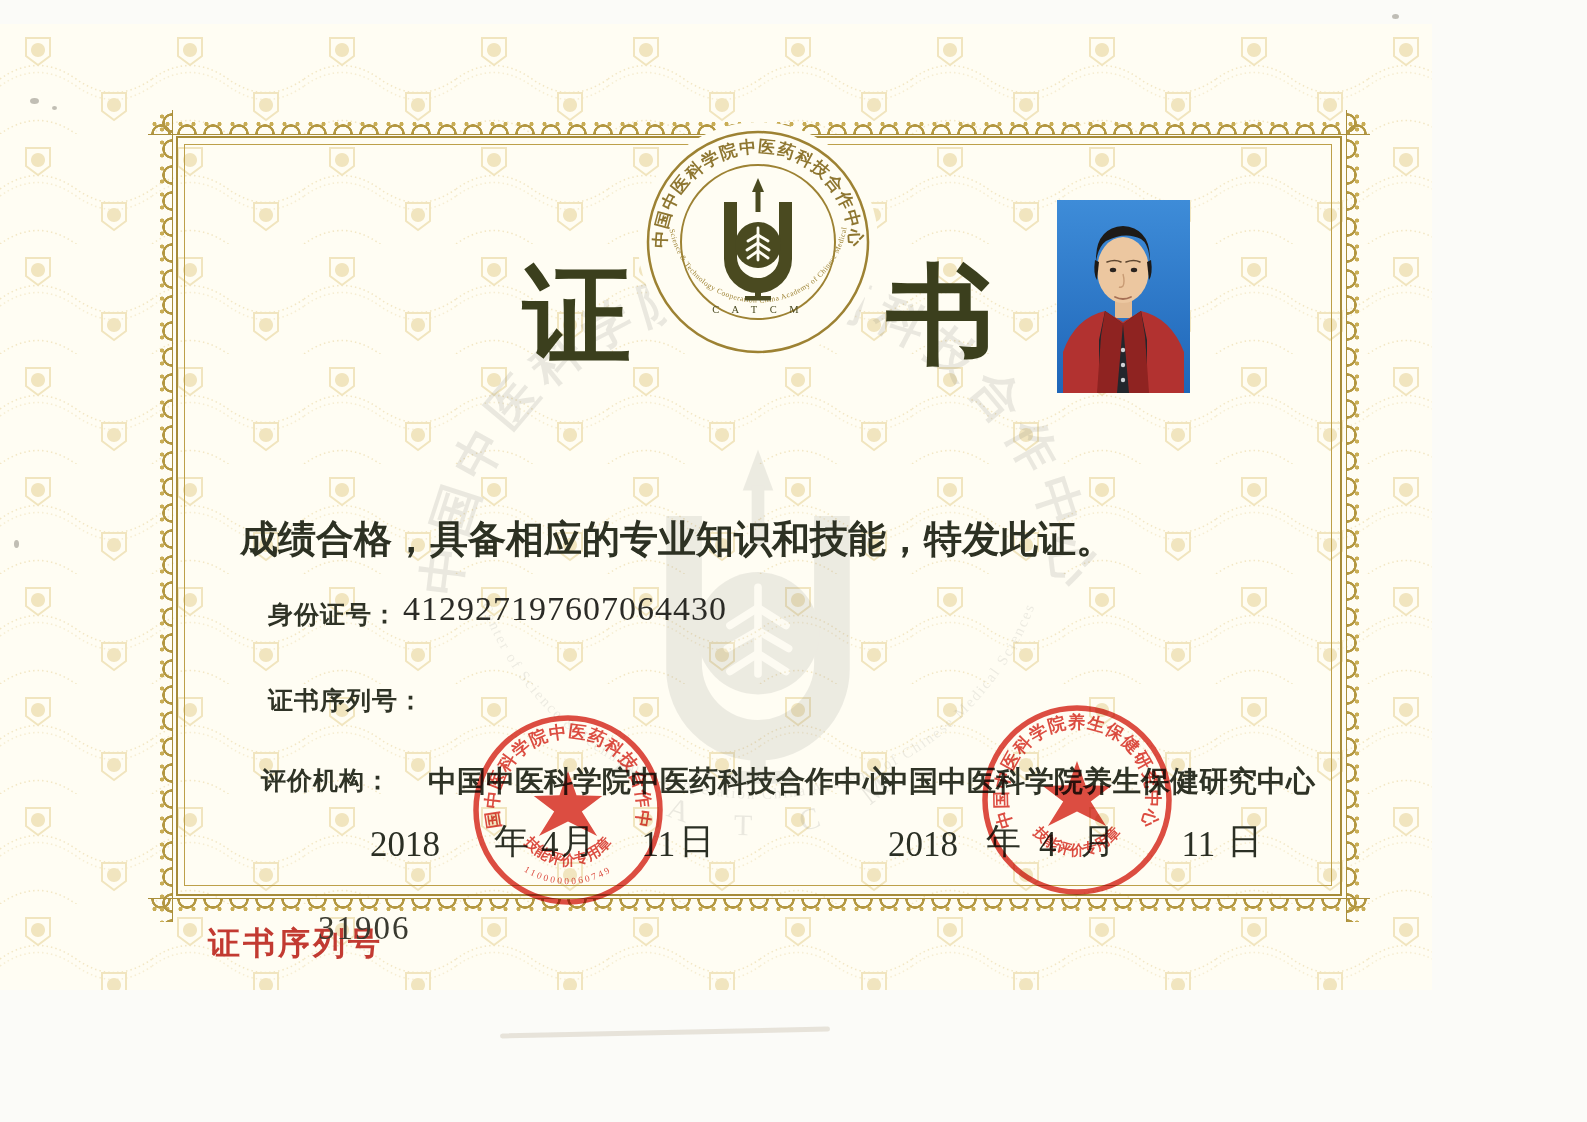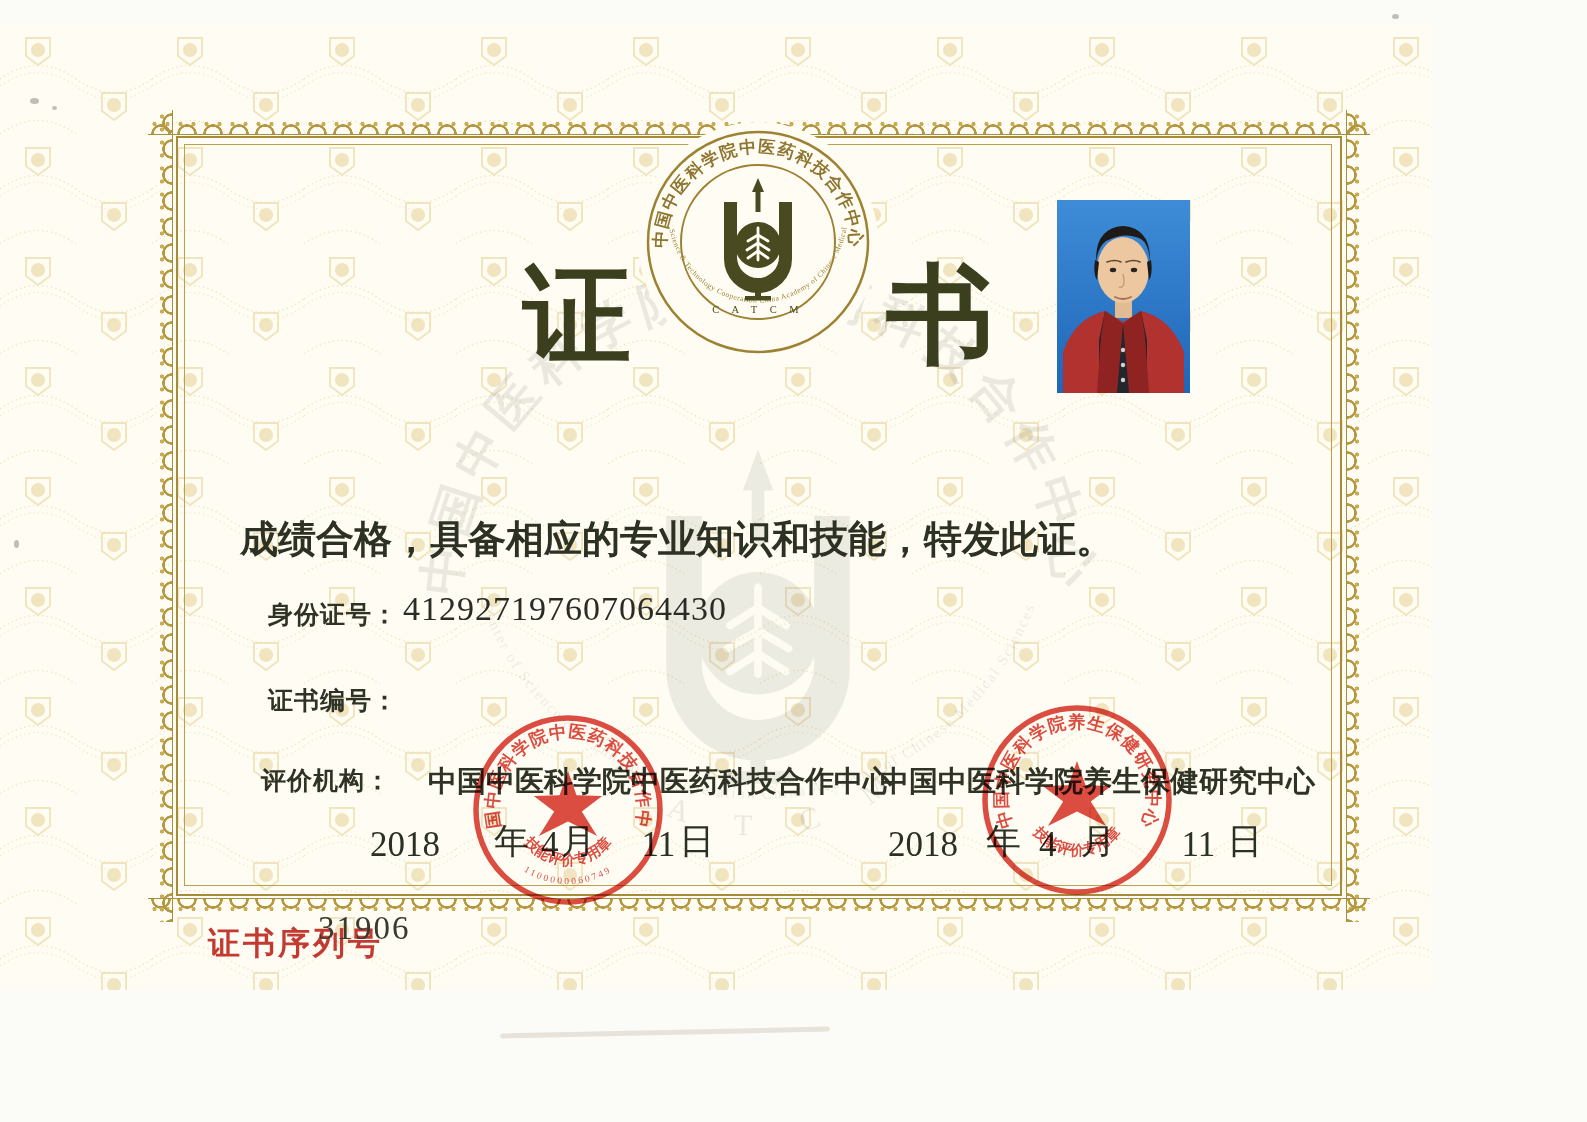--- a/index.html
+++ b/index.html
@@ -186,21 +186,21 @@
         <circle cx="66" cy="180" r="2.2"></circle>
     </g>
   </svg>
 
 
   <div id="line2" class="abs">成绩合格，具备相应的专业知识和技能，特发此证。</div>
 
   <div class="abs fieldlabel" style="left:255px;top:598px;">身份证号：</div>
   <div class="abs fieldvalue" style="left:403px;top:590px;text-align:right;">412927197607064430</div>
 
-  <div class="abs fieldlabel" style="left:255px;top:684px;">证书编号：</div>
+  <div class="abs fieldlabel" style="left:255px;top:684px;">证书序列号：</div>
 
   <div class="abs fieldlabel" style="left:248px;top:764px;">评价机构：</div>
   <div class="abs agency" style="left:428px;top:762px;">中国中医科学院中医药科技合作中心</div>
   <div class="abs agency" style="left:880px;top:762px;">中国中医科学院养生保健研究中心</div>
 
   <div class="abs dt" style="left:370px;top:818px;">
     <span>2018</span>
     <span style="margin-left:54px;">年</span>
     <span style="margin-left:12px;">4</span>
     <span style="margin-left:2px;">月</span>

